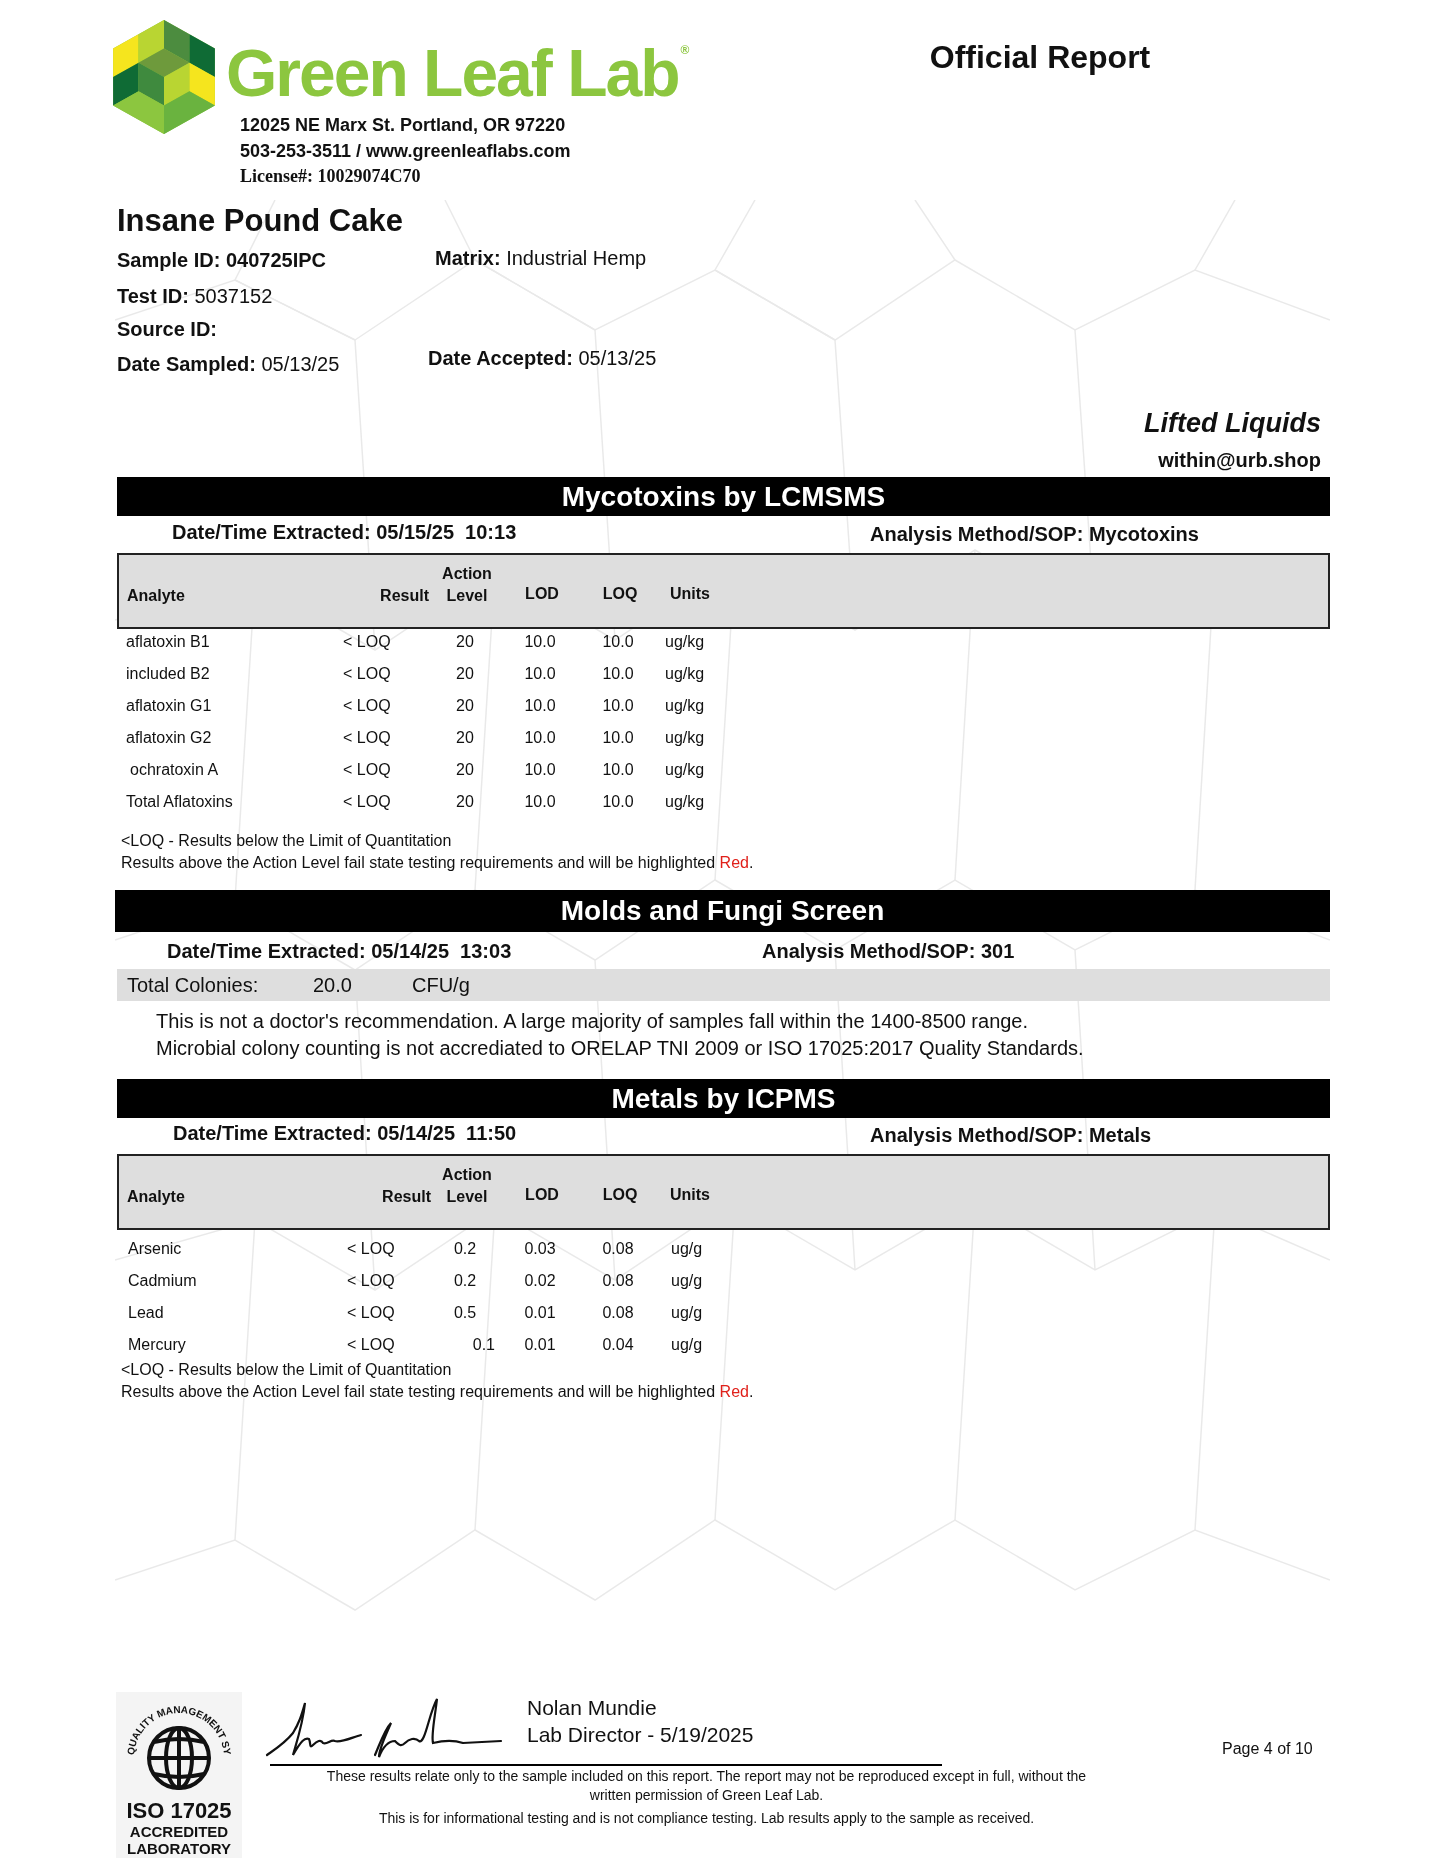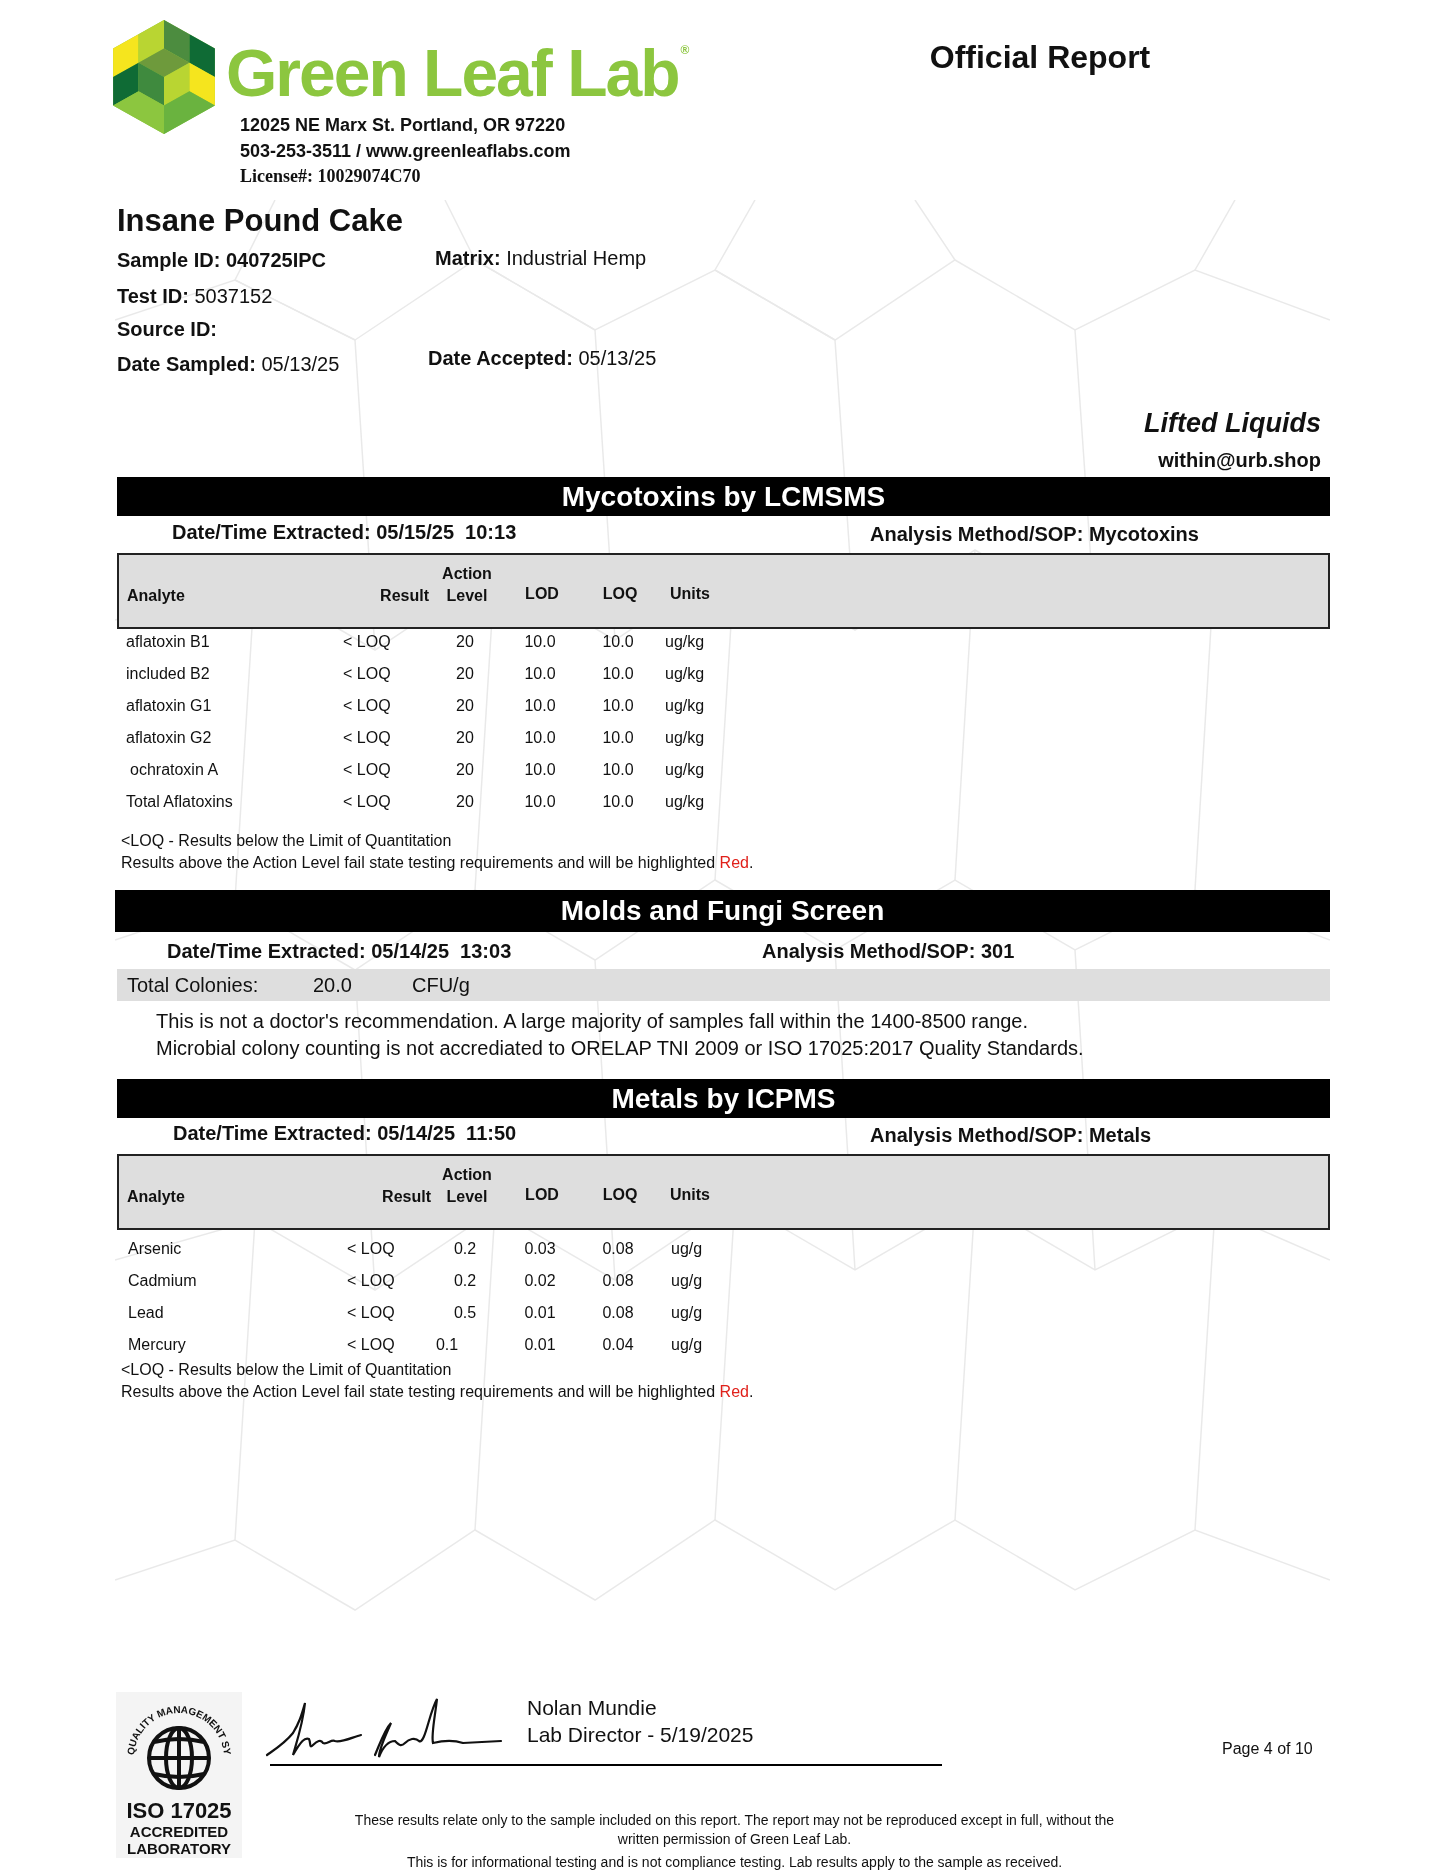--- a/index.html
+++ b/index.html
@@ -30,21 +30,21 @@
   .cell { position: absolute; top: 6px; }
   .note { font-size: 16px; }
   .red { color: #e0201a; }
   .colonies-bar { left: 117px; width: 1213px; height: 32px; background: #dedede; font-size: 20px; line-height: 32px; }
   .disclaimer { left: 156px; font-size: 20px; }
   
   .iso-badge { left: 116px; top: 1692px; width: 126px; height: 166px; }
   .sig { left: 265px; top: 1693px; width: 240px; height: 72px; }
   .signer { left: 527px; font-size: 21px; }
   .sig-line { left: 270px; top: 1764px; width: 672px; height: 2px; background: #000; }
-  .foot { left: 312px; width: 845px; text-align: center; font-size: 14px; margin-top: 44px; }
+  .foot { left: 284px; width: 845px; text-align: center; font-size: 14px; }
   .page-num { left: 1222px; top: 1740px; font-size: 16px; }
 </style>
 </head>
 <body>
 
 <svg class="bg-pattern" viewBox="0 0 1215 1480" preserveAspectRatio="none">
   <g stroke="#d8d8d8" stroke-width="1.5" fill="none">
     <path d="M0 120 L120 80 L240 140 L360 60 L480 130 L600 70 L720 140 L840 60 L960 130 L1080 70 L1215 120"></path>
     <path d="M120 80 L160 0 M360 60 L330 0 M600 70 L640 0 M840 60 L800 0 M1080 70 L1120 0"></path>
     <path d="M0 420 L140 380 L260 450 L380 370 L500 440 L620 360 L740 430 L860 350 L980 420 L1100 360 L1215 410"></path>
@@ -247,21 +247,21 @@
   <span class="cell" style="left:11px">Lead</span>
   <span class="cell" style="left:230px">&lt; LOQ</span>
   <span class="cell" style="left:318px;width:60px;text-align:center">0.5</span>
   <span class="cell" style="left:398px;width:50px;text-align:center">0.01</span>
   <span class="cell" style="left:476px;width:50px;text-align:center">0.08</span>
   <span class="cell" style="left:554px">ug/g</span>
 </div>
 <div class="row" style="top:1330px">
   <span class="cell" style="left:11px">Mercury</span>
   <span class="cell" style="left:230px">&lt; LOQ</span>
-  <span class="cell" style="left:300px;width:60px;text-align:center">0.1</span>
+  <span class="cell" style="left:318px;width:60px;text-align:right">0.1</span>
   <span class="cell" style="left:398px;width:50px;text-align:center">0.01</span>
   <span class="cell" style="left:476px;width:50px;text-align:center">0.04</span>
   <span class="cell" style="left:554px">ug/g</span>
 </div>
 
 <div class="abs note" style="left:121px;top:1361px">&lt;LOQ - Results below the Limit of Quantitation</div>
 <div class="abs note" style="left:121px;top:1383px">
   <span>Results above the Action Level fail state testing requirements and will be highlighted </span><span class="red">Red</span><span>.</span>
 </div>
 

